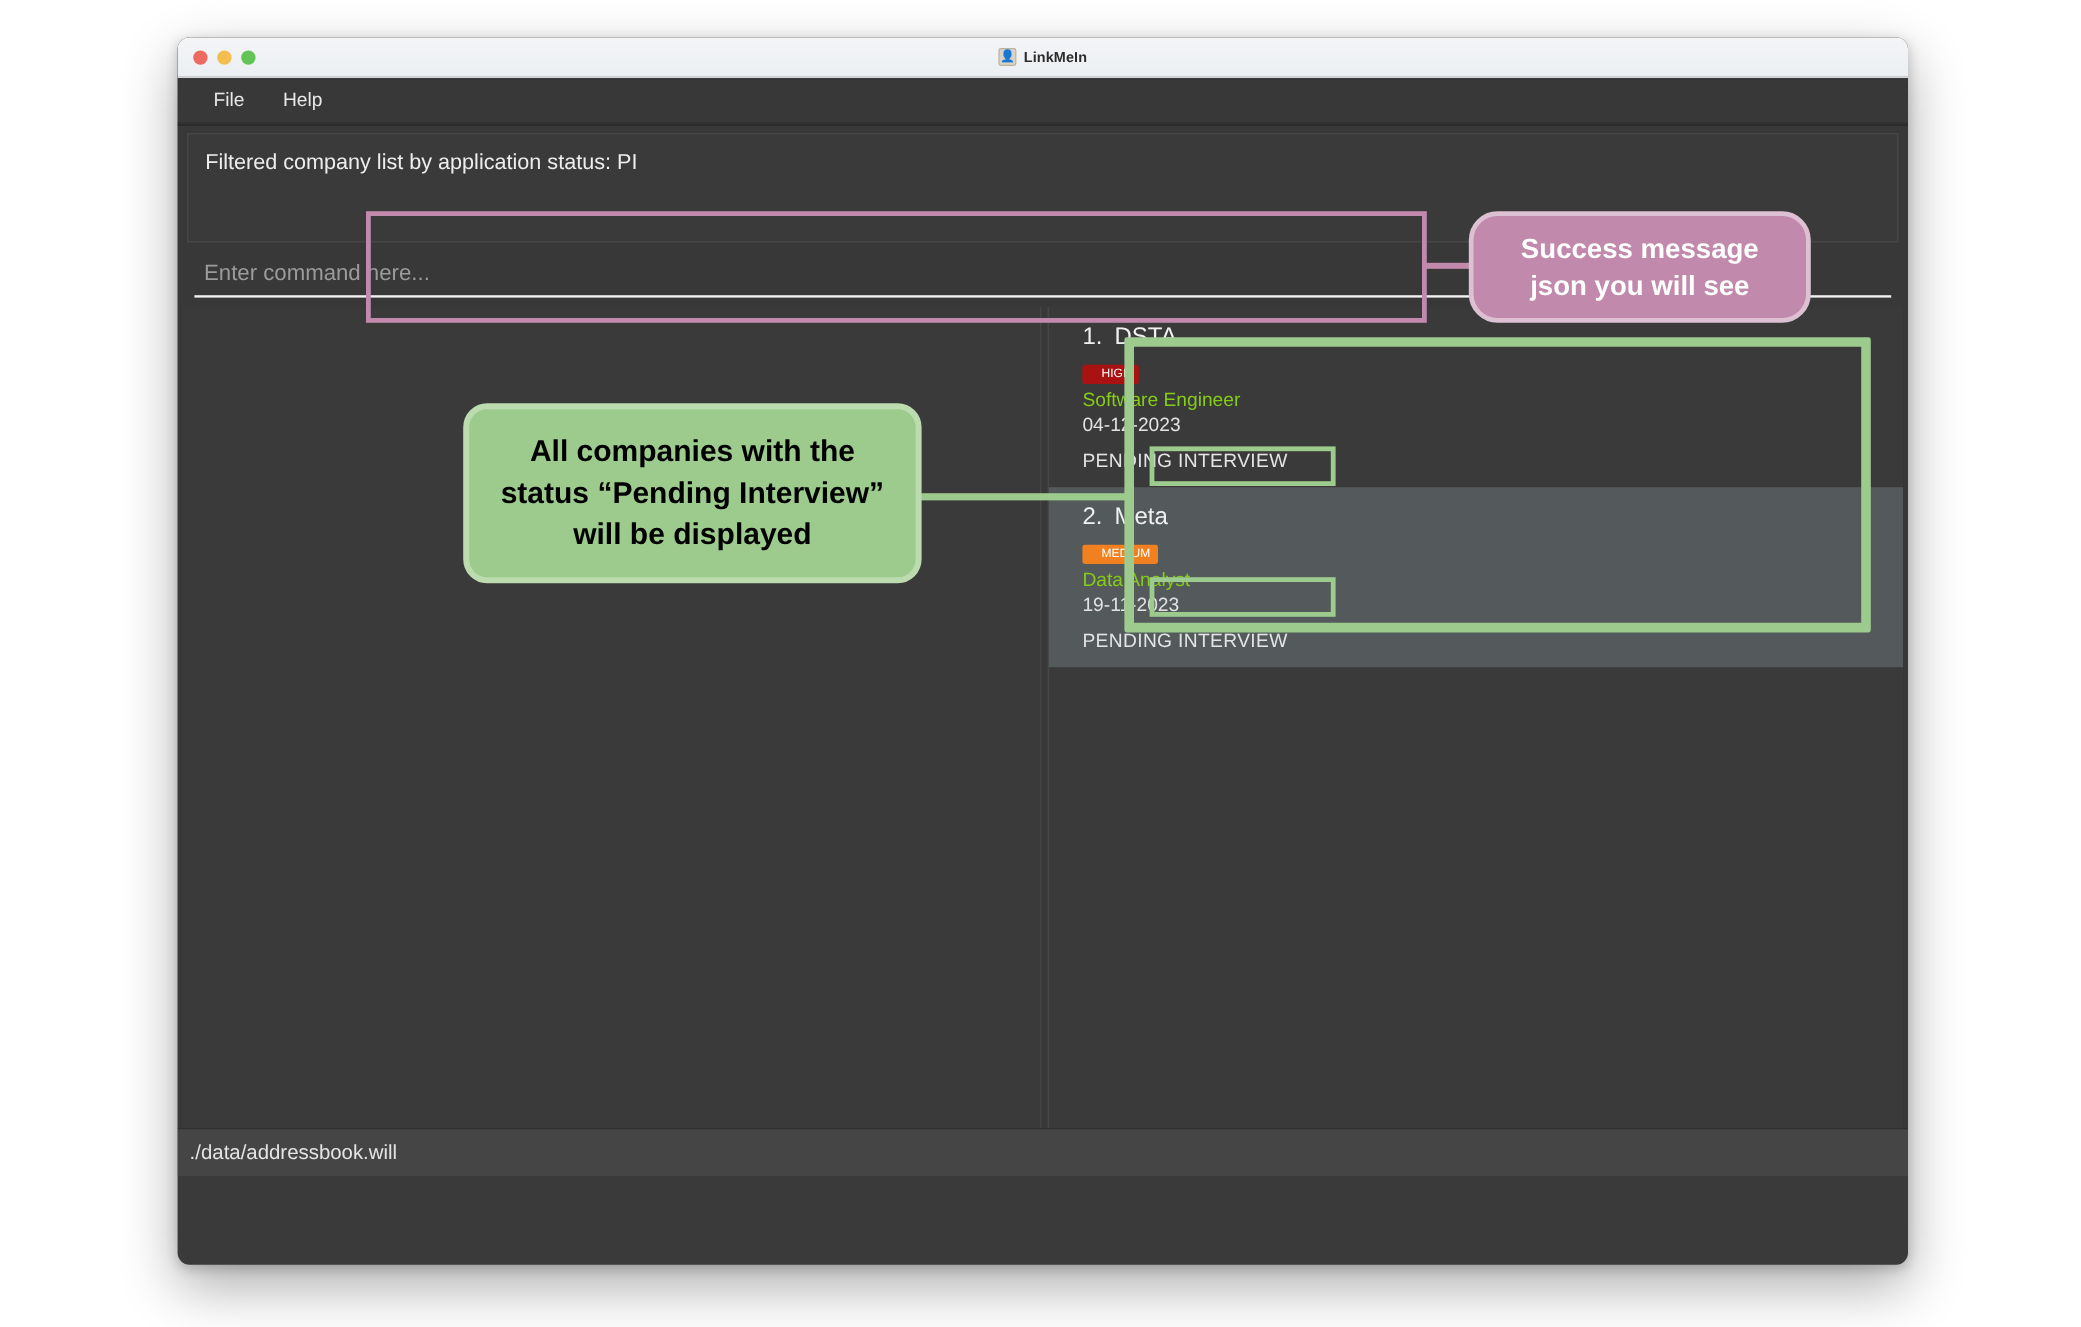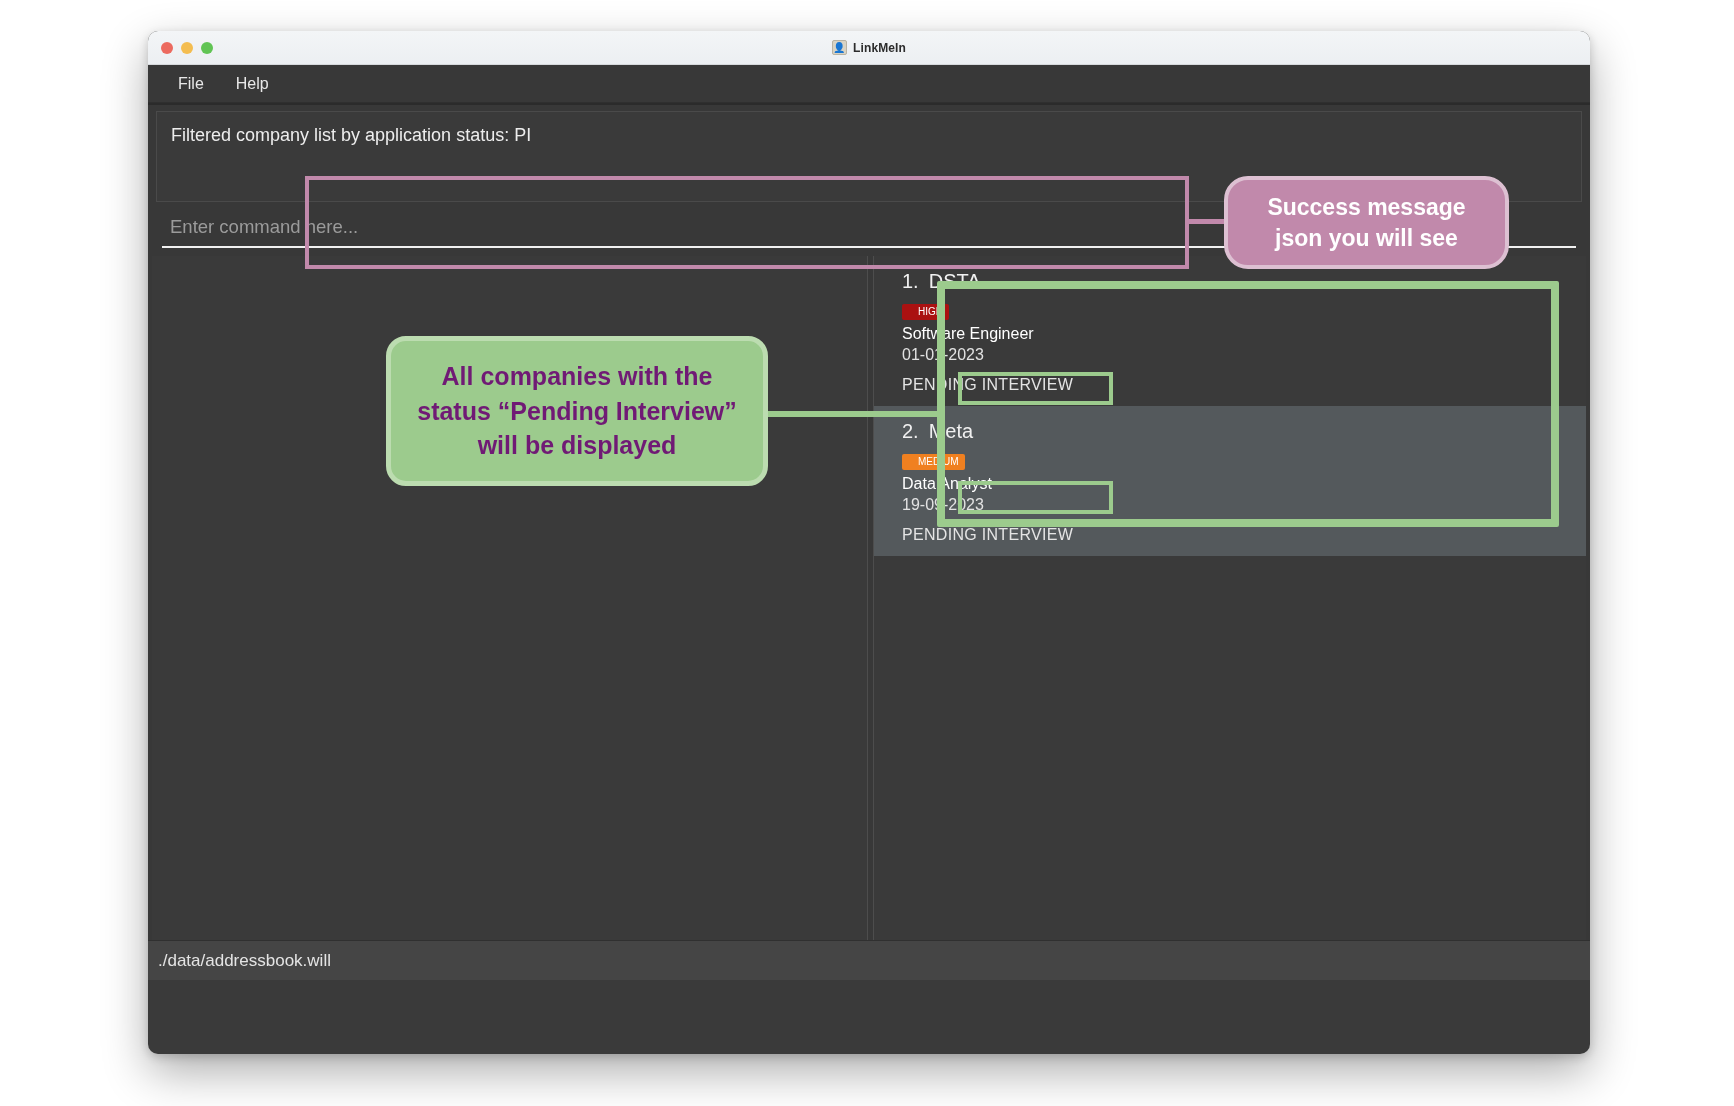--- a/index.html
+++ b/index.html
@@ -167,21 +167,21 @@
     color: #ffffff;
     font-size: 10px;
     padding: 2px 6px 3px 16px;
     border-radius: 2px;
     line-height: 1.1;
   }
   .badge.high   { background: #aa1111; }
   .badge.medium { background: #f08020; }
   .item-role {
     font-size: 16px;
-    color: #ffffff;
+    color: #84cc16;
     margin-top: 5px;
   }
   .item-date {
     font-size: 16px;
     color: #e2e2e2;
     margin-top: 3px;
   }
   .item-status {
     font-size: 16px;
     color: #e4e4e4;
@@ -247,21 +247,21 @@
   #anno-green-box {
     left: 238px; top: 305px;
     width: 382px; height: 150px;
     background: #9ccb8d;
     border: 5px solid #bcdcb0;
     border-radius: 20px;
     display: flex;
     flex-direction: column;
     align-items: center;
     justify-content: center;
-    color: #701a75;
+    color: #000000;
     font-size: 25px;
     font-weight: bold;
     line-height: 1.38;
     text-align: center;
   }
 
   .status-highlight {
     position: absolute;
     border: 4px solid #9ccb8d;
     pointer-events: none;
@@ -304,31 +304,31 @@
     <div id="divider"></div>
     <div id="right-pane">
       <div id="company-list">
 
         <div class="list-item">
           <div class="item-head">
             <span class="item-index">1.</span><span>DSTA</span>
           </div>
           <span class="badge high">HIGH</span>
           <div class="item-role">Software Engineer</div>
-          <div class="item-date">01-01-2023</div>
+          <div class="item-date">04-12-2023</div>
           <div class="item-status">PENDING INTERVIEW</div>
         </div>
 
         <div class="list-item selected">
           <div class="item-head">
             <span class="item-index">2.</span><span>Meta</span>
           </div>
           <span class="badge medium">MEDIUM</span>
           <div class="item-role">Data Analyst</div>
-          <div class="item-date">19-09-2023</div>
+          <div class="item-date">19-11-2023</div>
           <div class="item-status">PENDING INTERVIEW</div>
         </div>
 
       </div>
     </div>
   </div>
 
   <div id="statusbar">
     <span>./data/addressbook.will</span>
   </div>

